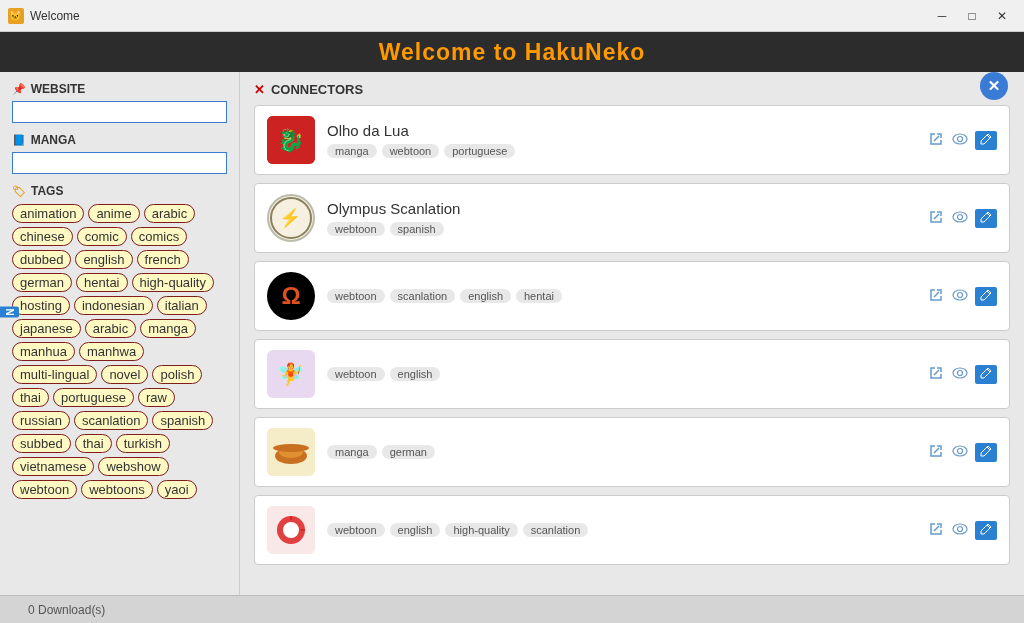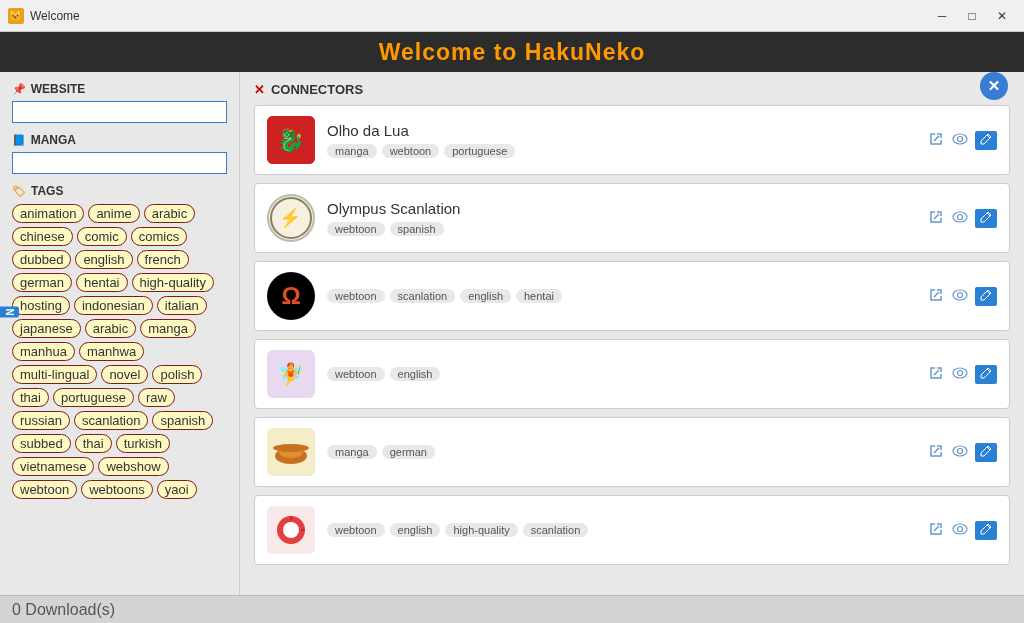--- a/index.html
+++ b/index.html
@@ -245,22 +245,22 @@
       z-index: 10;
     }
 
     
     .status-bar {
       height: 28px;
       background: #d4d4d4;
       border-top: 1px solid #bbb;
       display: flex;
       align-items: center;
-      padding: 0 12px;
-      font-size: 16px;
+      padding: 0 28px;
+      font-size: 12px;
       color: #555;
     }
 
     
     .sidebar::-webkit-scrollbar { width: 6px; }
     .sidebar::-webkit-scrollbar-track { background: #d8d8d8; }
     .sidebar::-webkit-scrollbar-thumb { background: #bbb; }
 
     
     .logo-omega {

